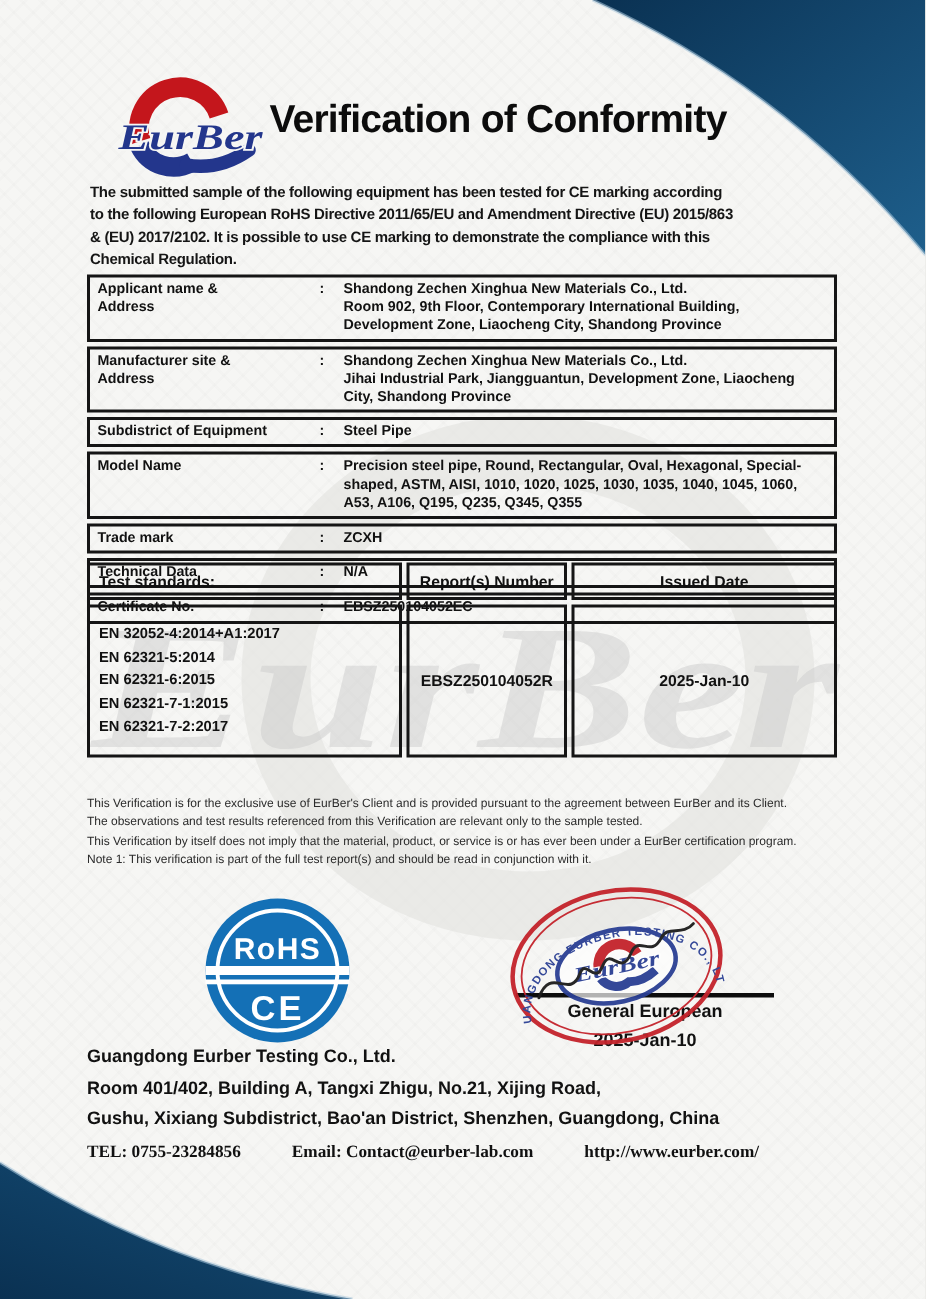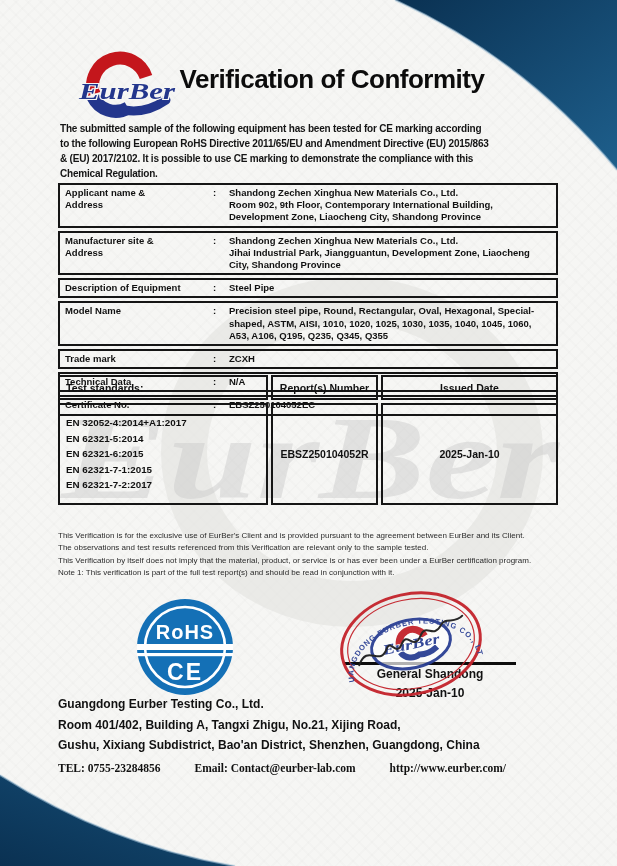--- a/index.html
+++ b/index.html
@@ -132,21 +132,21 @@
 Room 902, 9th Floor, Contemporary International Building, Development Zone, Liaocheng City, Shandong Province</div>
       </div>
       <div class="info-row">
         <div class="info-label">Manufacturer site &amp;
 Address</div>
         <div>:</div>
         <div class="info-value">Shandong Zechen Xinghua New Materials Co., Ltd.
 Jihai Industrial Park, Jiangguantun, Development Zone, Liaocheng City, Shandong Province</div>
       </div>
       <div class="info-row">
-        <div class="info-label">Description of Equipment</div>
+        <div class="info-label">Subdistrict of Equipment</div>
         <div>:</div>
         <div class="info-value">Steel Pipe</div>
       </div>
       <div class="info-row">
         <div class="info-label">Model Name</div>
         <div>:</div>
         <div class="info-value">Precision steel pipe, Round, Rectangular, Oval, Hexagonal, Special-shaped, ASTM, AISI, 1010, 1020, 1025, 1030, 1035, 1040, 1045, 1060, A53, A106, Q195, Q235, Q345, Q355</div>
       </div>
       <div class="info-row">
         <div class="info-label">Trade mark</div>
@@ -188,21 +188,21 @@
     <svg class="rohs" viewBox="0 0 102 102">
       <circle class="rohs-disc" cx="51" cy="51" r="48"></circle>
       <circle cx="51" cy="51" r="40" fill="none" stroke="#ffffff" stroke-width="2.6"></circle>
       <text x="51" y="43" text-anchor="middle" font-size="20" font-weight="800" fill="#ffffff" letter-spacing="1">RoHS</text>
       <rect x="3" y="48" width="96" height="6" fill="#ffffff"></rect>
       <rect x="3" y="57" width="96" height="3.2" fill="#ffffff"></rect>
       <text x="51" y="84" text-anchor="middle" font-size="23" font-weight="800" fill="#ffffff" letter-spacing="2">CE</text>
     </svg>
 
     <div class="sign-line"></div>
-    <div class="signer">General Shandong</div>
+    <div class="signer">General European</div>
     <div class="sign-date">2025-Jan-10</div>
 
     <svg class="stamp" viewBox="0 0 180 135">
       <g transform="rotate(-12 85 62)">
         <ellipse cx="85" cy="62" rx="40" ry="24" fill="rgba(255,255,255,0.72)" stroke="var(--stamp-blue,#2a3f94)" stroke-width="3"></ellipse>
         <path d="M74,66 A13,13 0 1 1 100,57" fill="none" stroke="var(--stamp-red,#c4232b)" stroke-width="7"></path>
         <path d="M73,68 A13,13 0 0 0 91,74 Q100,76 110,70" fill="none" stroke="var(--stamp-blue,#2a3f94)" stroke-width="6"></path>
         <text x="85" y="67" text-anchor="middle" font-size="14" font-style="italic" font-weight="700" font-family="Liberation Serif, serif" fill="var(--stamp-blue,#2a3f94)" stroke="#ffffff" stroke-width="1.6" paint-order="stroke" textLength="58" lengthAdjust="spacingAndGlyphs">EurBer</text>
         <ellipse class="st-red" cx="85" cy="62" rx="70" ry="50" stroke-width="3"></ellipse>
         <ellipse class="st-red" cx="85" cy="62" rx="64" ry="44.5" stroke-width="1.2"></ellipse>

